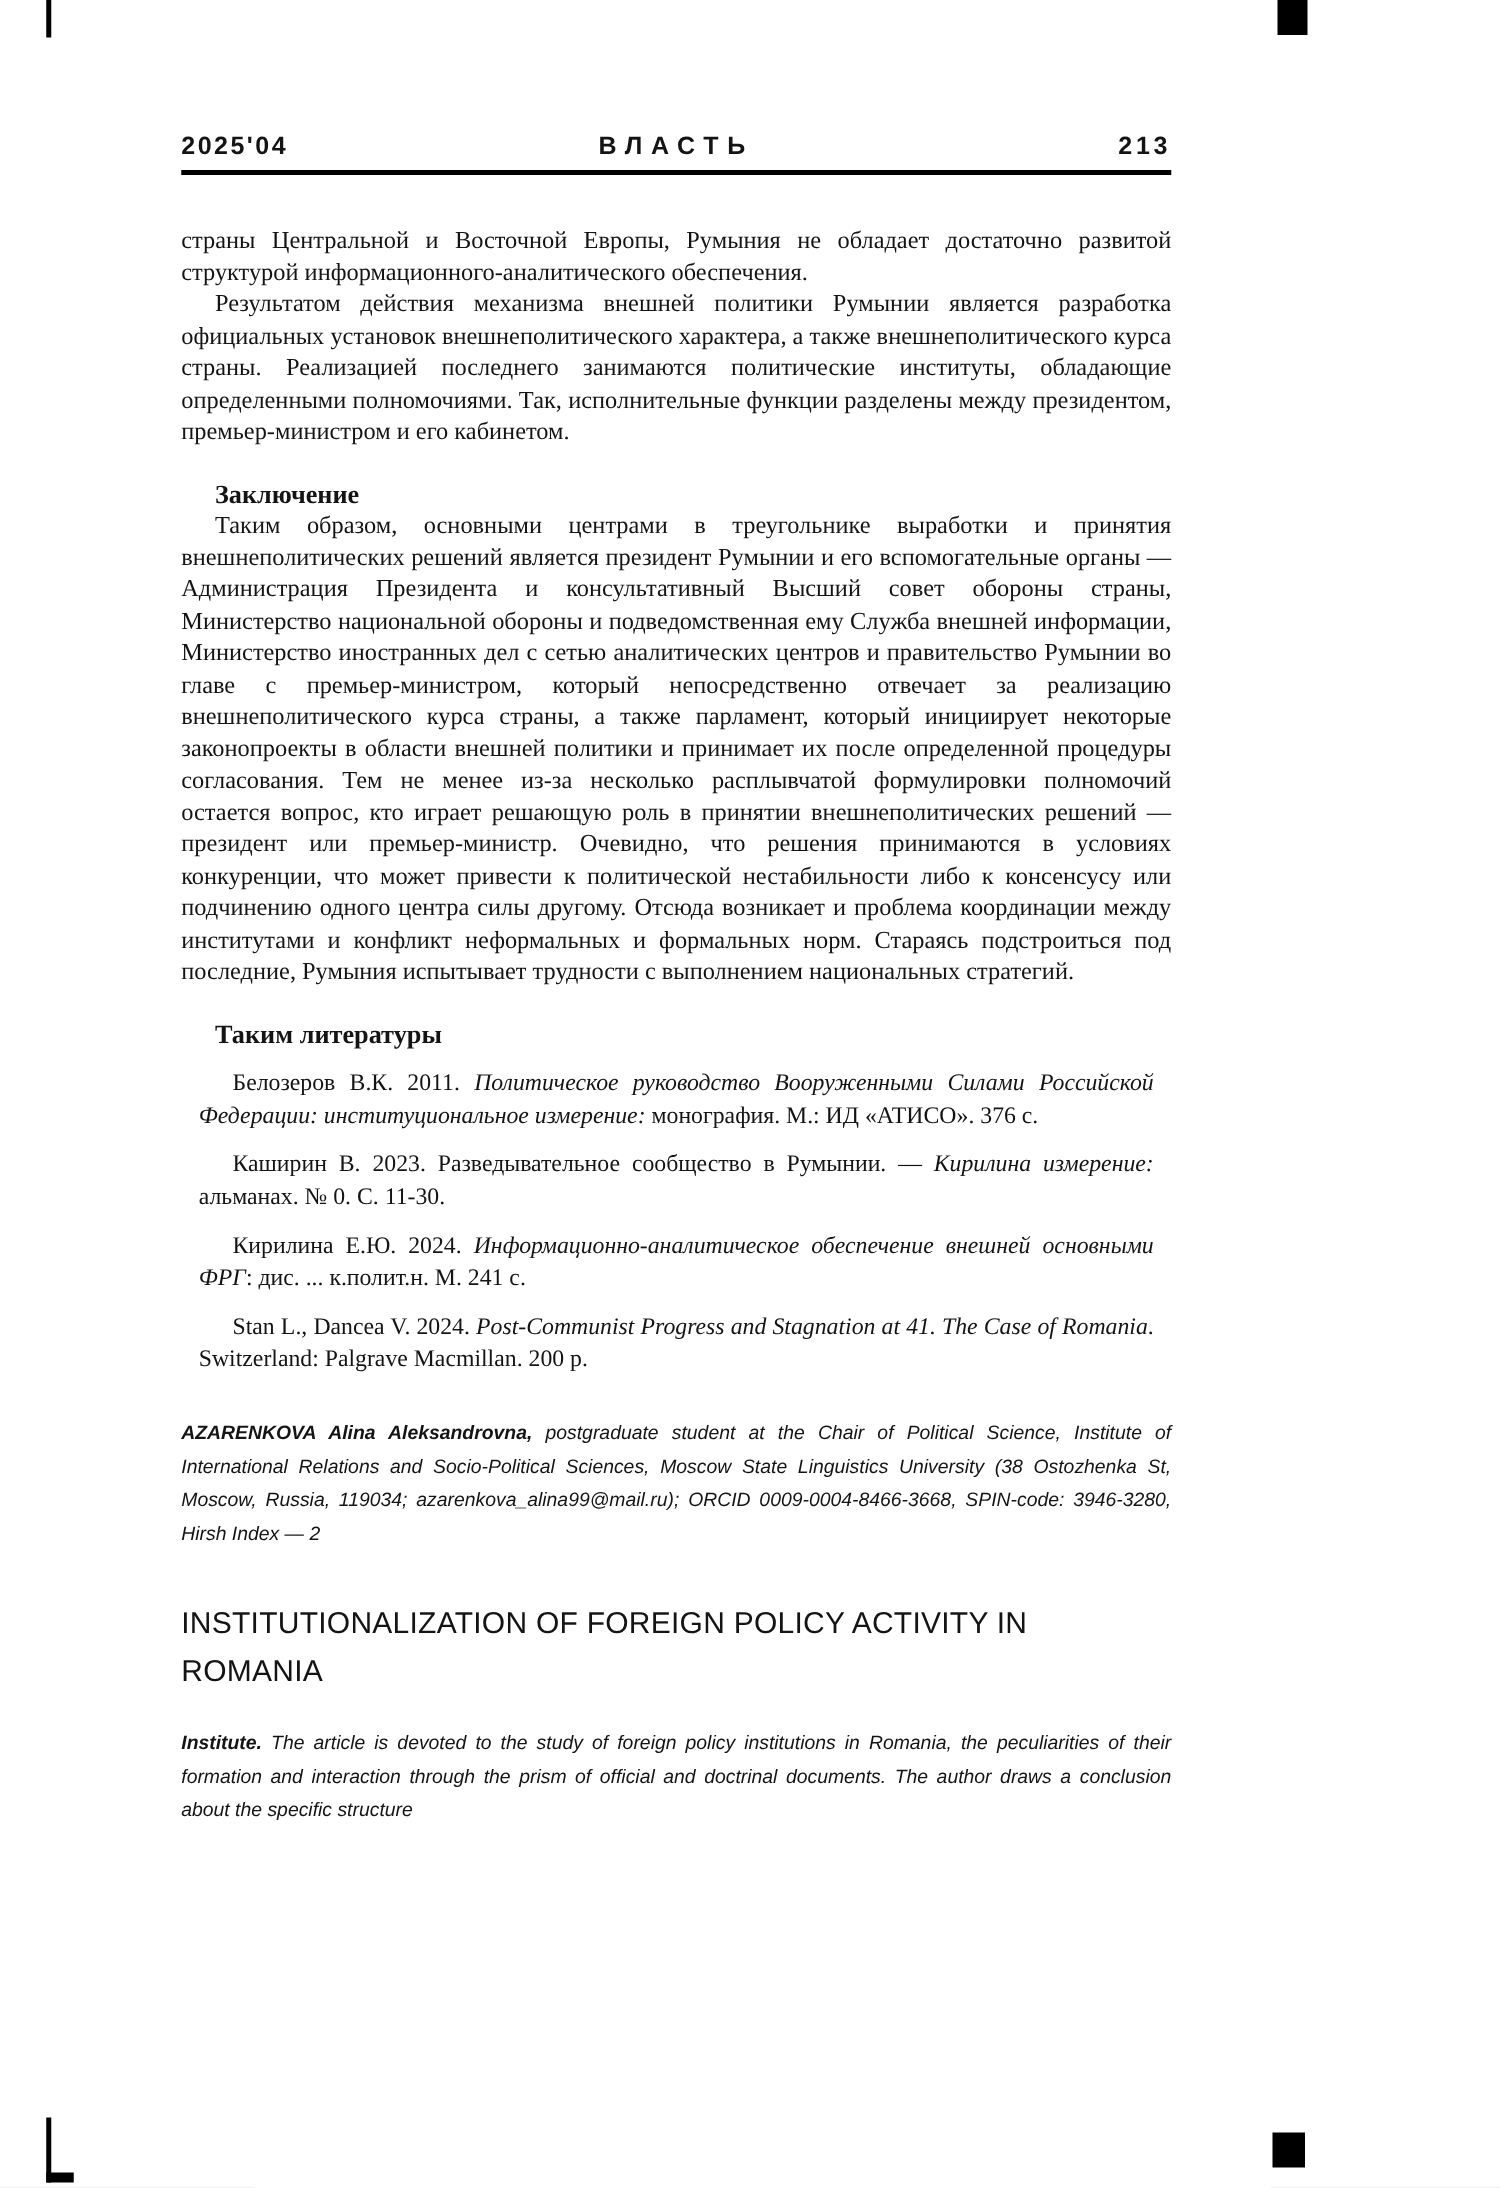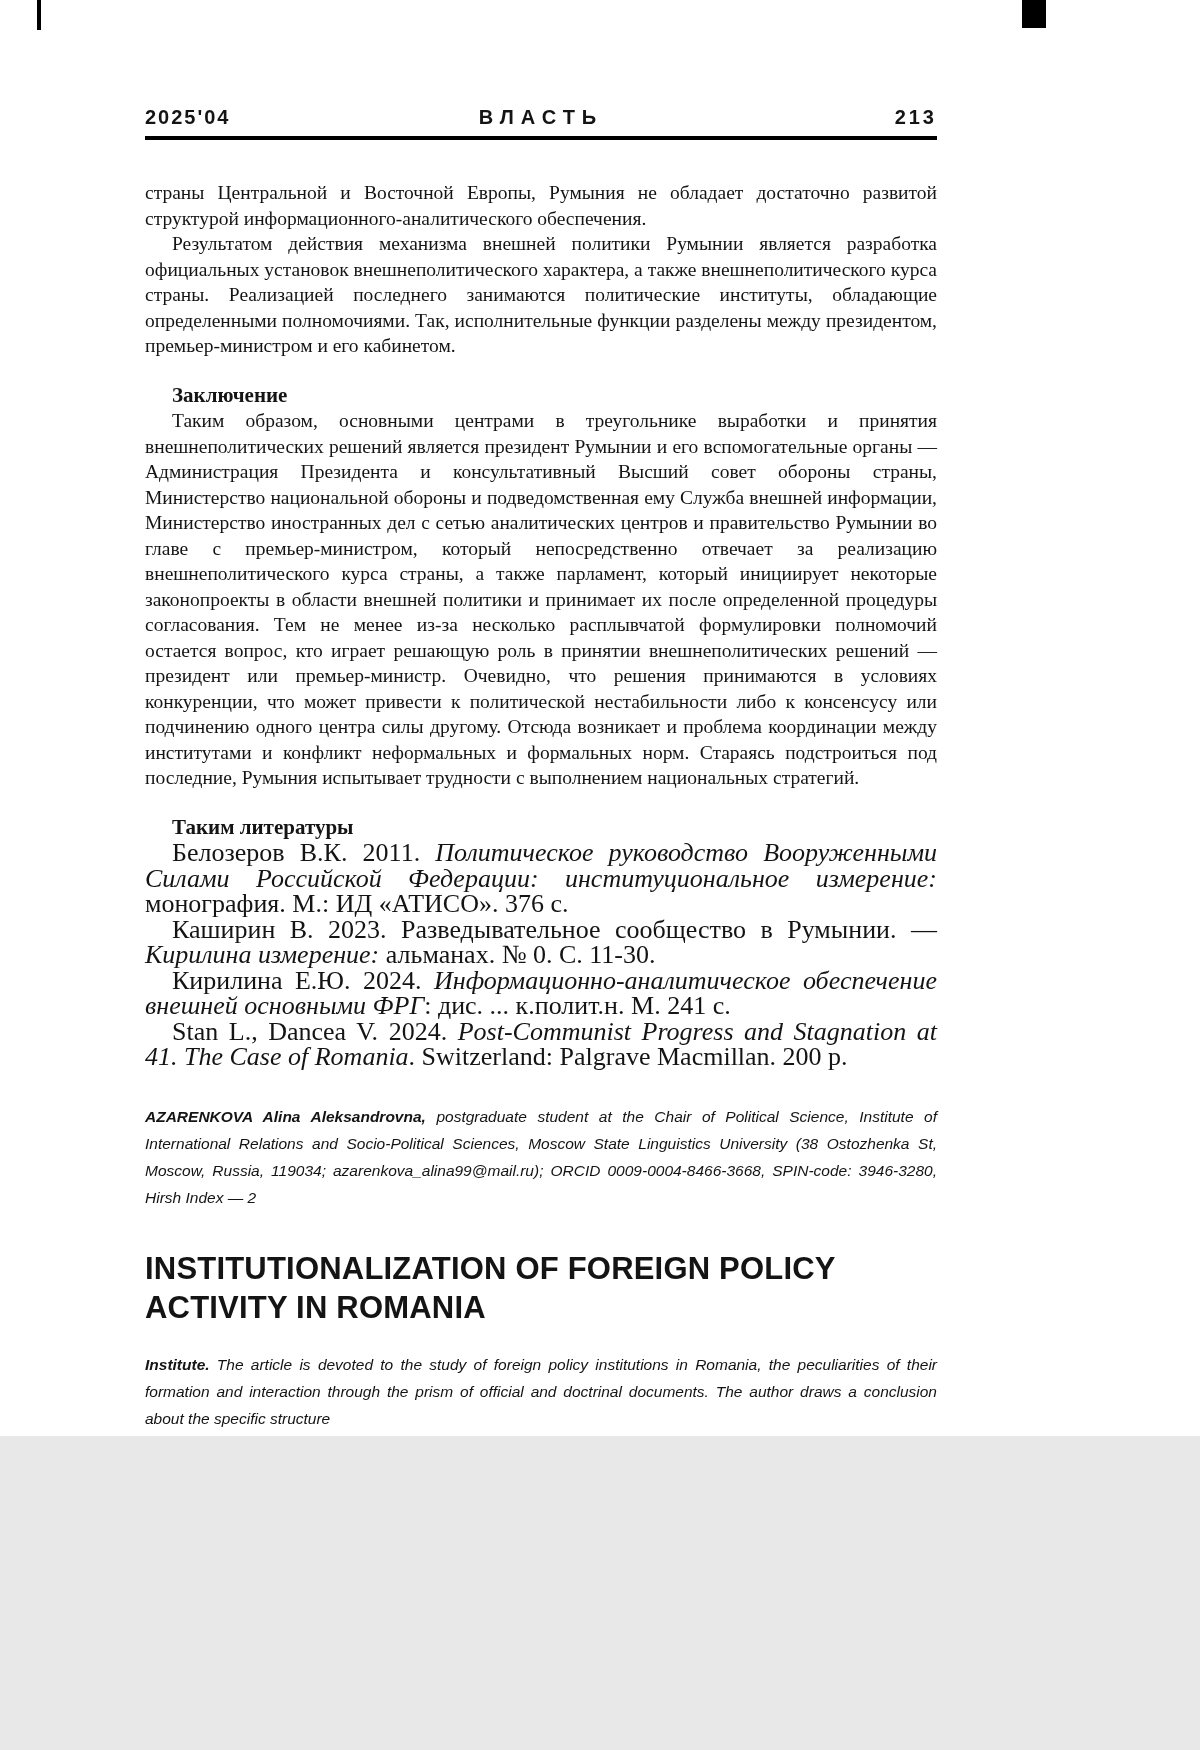--- a/index.html
+++ b/index.html
@@ -1,19 +1,19 @@
 <!DOCTYPE html>
 <html><head>
 <meta charset="utf-8">
 <style>
   html, body { margin: 0; padding: 0; background: #e8e8e8; }
   .page {
     position: relative;
     width: 1200px;
-    height: 1436px;
+    height: 1750px;
     background: #ffffff;
     margin: 0 auto;
     font-family: "Liberation Serif", serif;
     color: #141414;
     overflow: hidden;
   }
   .content {
     position: absolute;
     left: 145px;
     top: 106px;
@@ -46,44 +46,44 @@
   }
   .indent { text-indent: 27px; }
   .section-heading {
     font-size: 21px;
     line-height: 25.5px;
     font-weight: bold;
     margin: 24px 0 0 0;
     text-indent: 27px;
   }
   .reference {
-    font-size: 26px;
+    font-size: 19px;
     line-height: 25.5px;
     text-align: justify;
-    margin: 0;
+    margin: 14px;
     text-indent: 27px;
   }
   .it { font-style: italic; }
   
   .author-block {
     margin-top: 33px;
     font-family: "Liberation Sans", sans-serif;
     font-style: italic;
     font-size: 15.5px;
     line-height: 27px;
     text-align: justify;
   }
   .author-name { font-weight: bold; }
   
   .english-title {
     margin: 38px 0 0 0;
     font-family: "Liberation Sans", sans-serif;
-    font-size: 31px;
+    font-size: 24px;
     line-height: 39px;
-    font-weight: 700;
+    font-weight: 400;
     letter-spacing: 0.2px;
   }
   
   .abstract {
     margin: 24px 0 0 0;
     font-family: "Liberation Sans", sans-serif;
     font-style: italic;
     font-size: 15.5px;
     line-height: 27px;
     text-align: justify;

